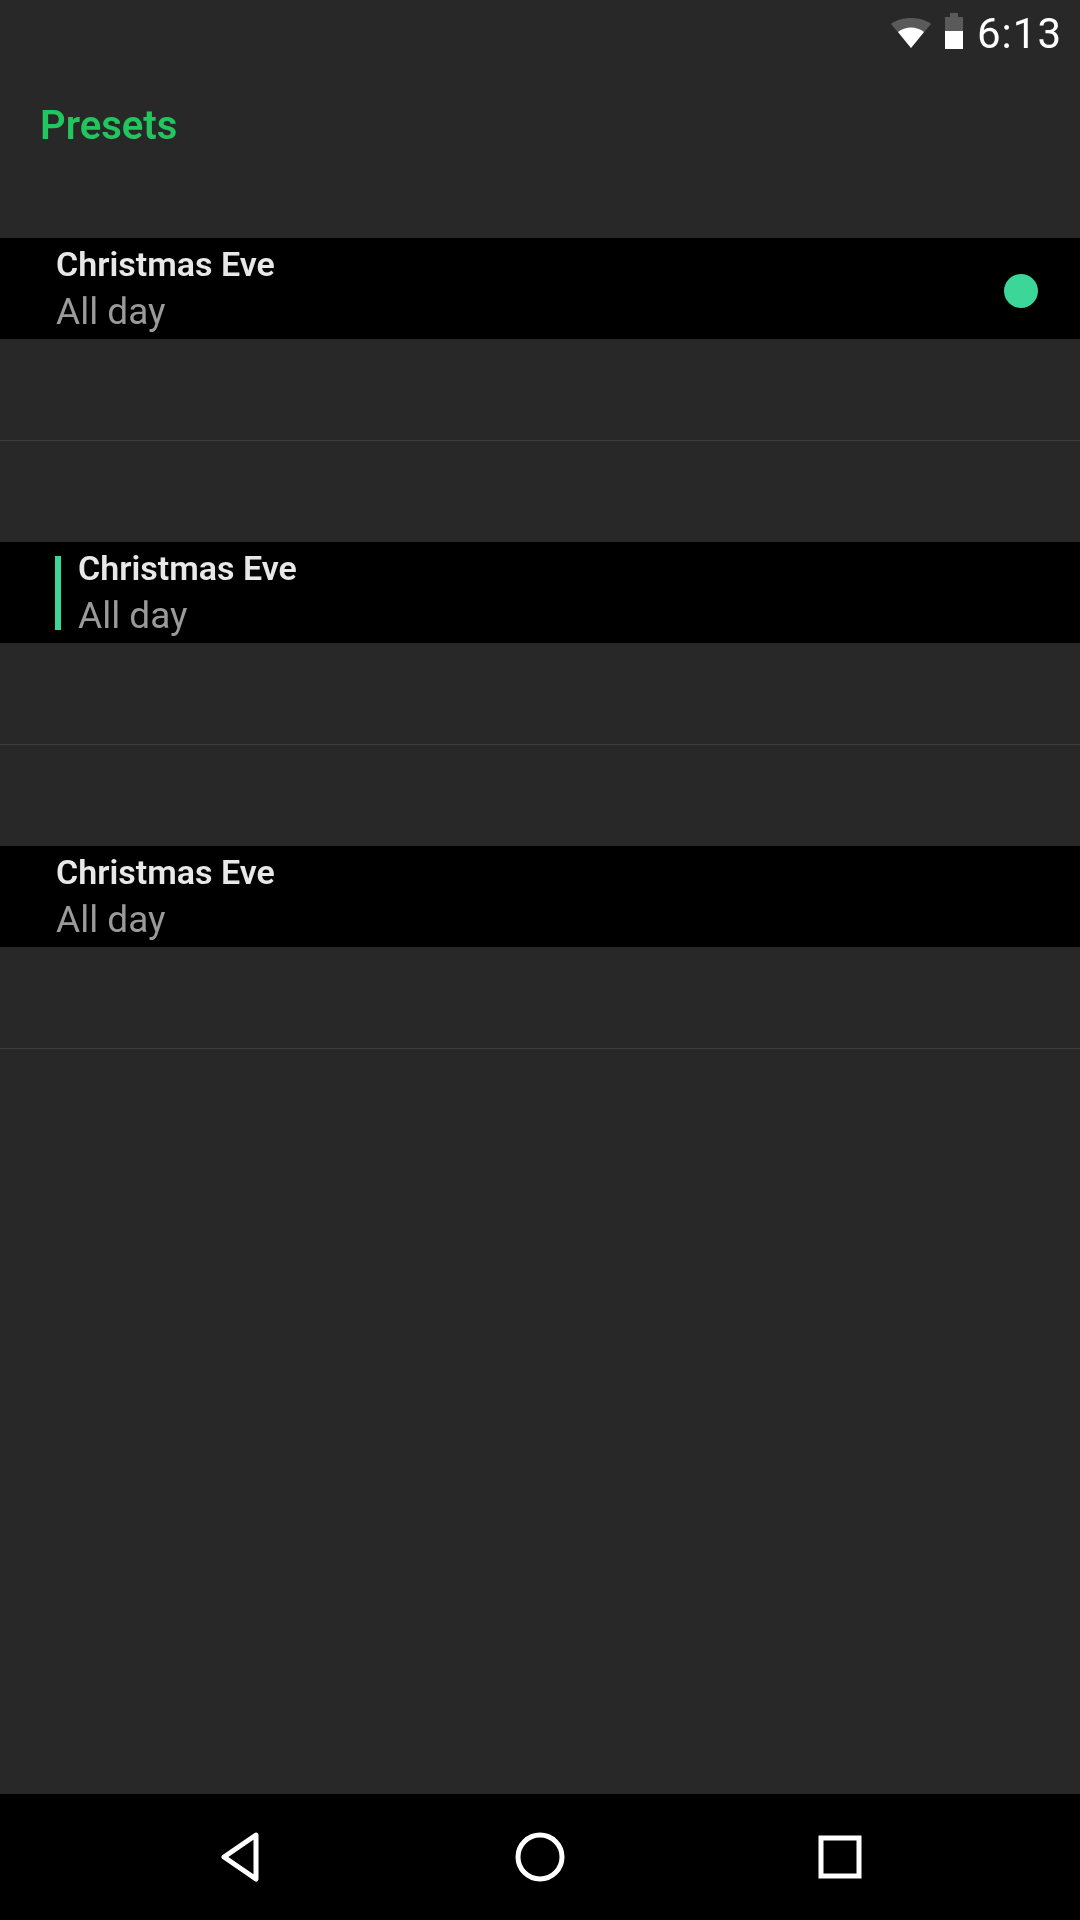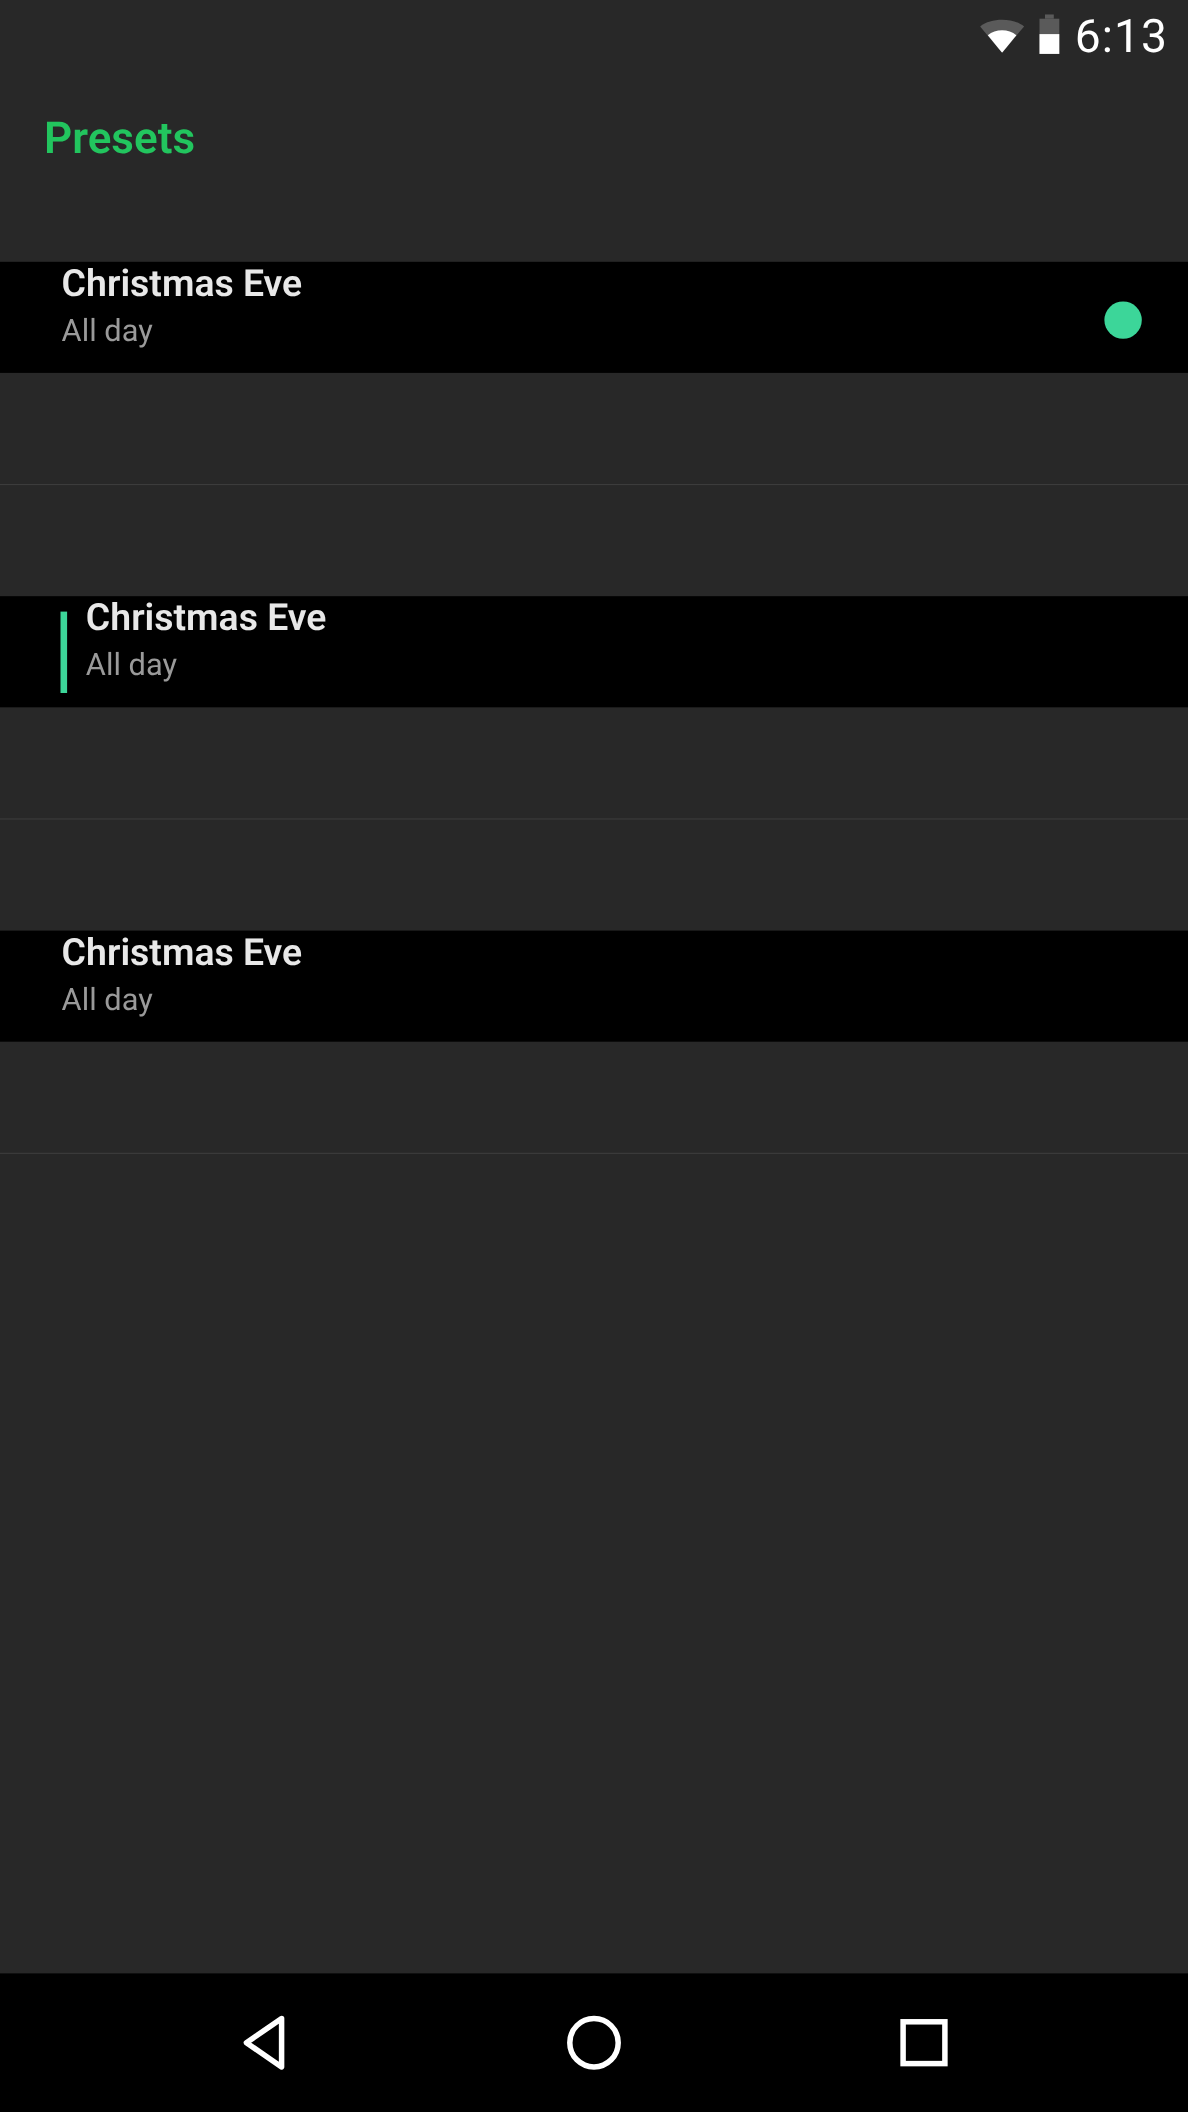--- a/index.html
+++ b/index.html
@@ -35,36 +35,37 @@
     font-size: 40px;
     font-weight: 600;
   }
   .list-area {
     width: 100%;
   }
   .preset-card {
     background: #000000;
     height: 101px;
     display: flex;
+    align-items: center;
     padding: 0 56px;
     position: relative;
   }
   .preset-card .text-col {
     display: flex;
     flex-direction: column;
     gap: 6px;
   }
   .preset-title {
     color: #e8e8e8;
     font-size: 34px;
     font-weight: 600;
   }
   .preset-sub {
     color: #9a9a9a;
-    font-size: 28px;
+    font-size: 37px;
     font-weight: 400;
   }
   .indicator-dot {
     position: absolute;
     right: 42px;
     top: 36px;
     width: 34px;
     height: 34px;
     border-radius: 50%;
     background: #3cd699;

